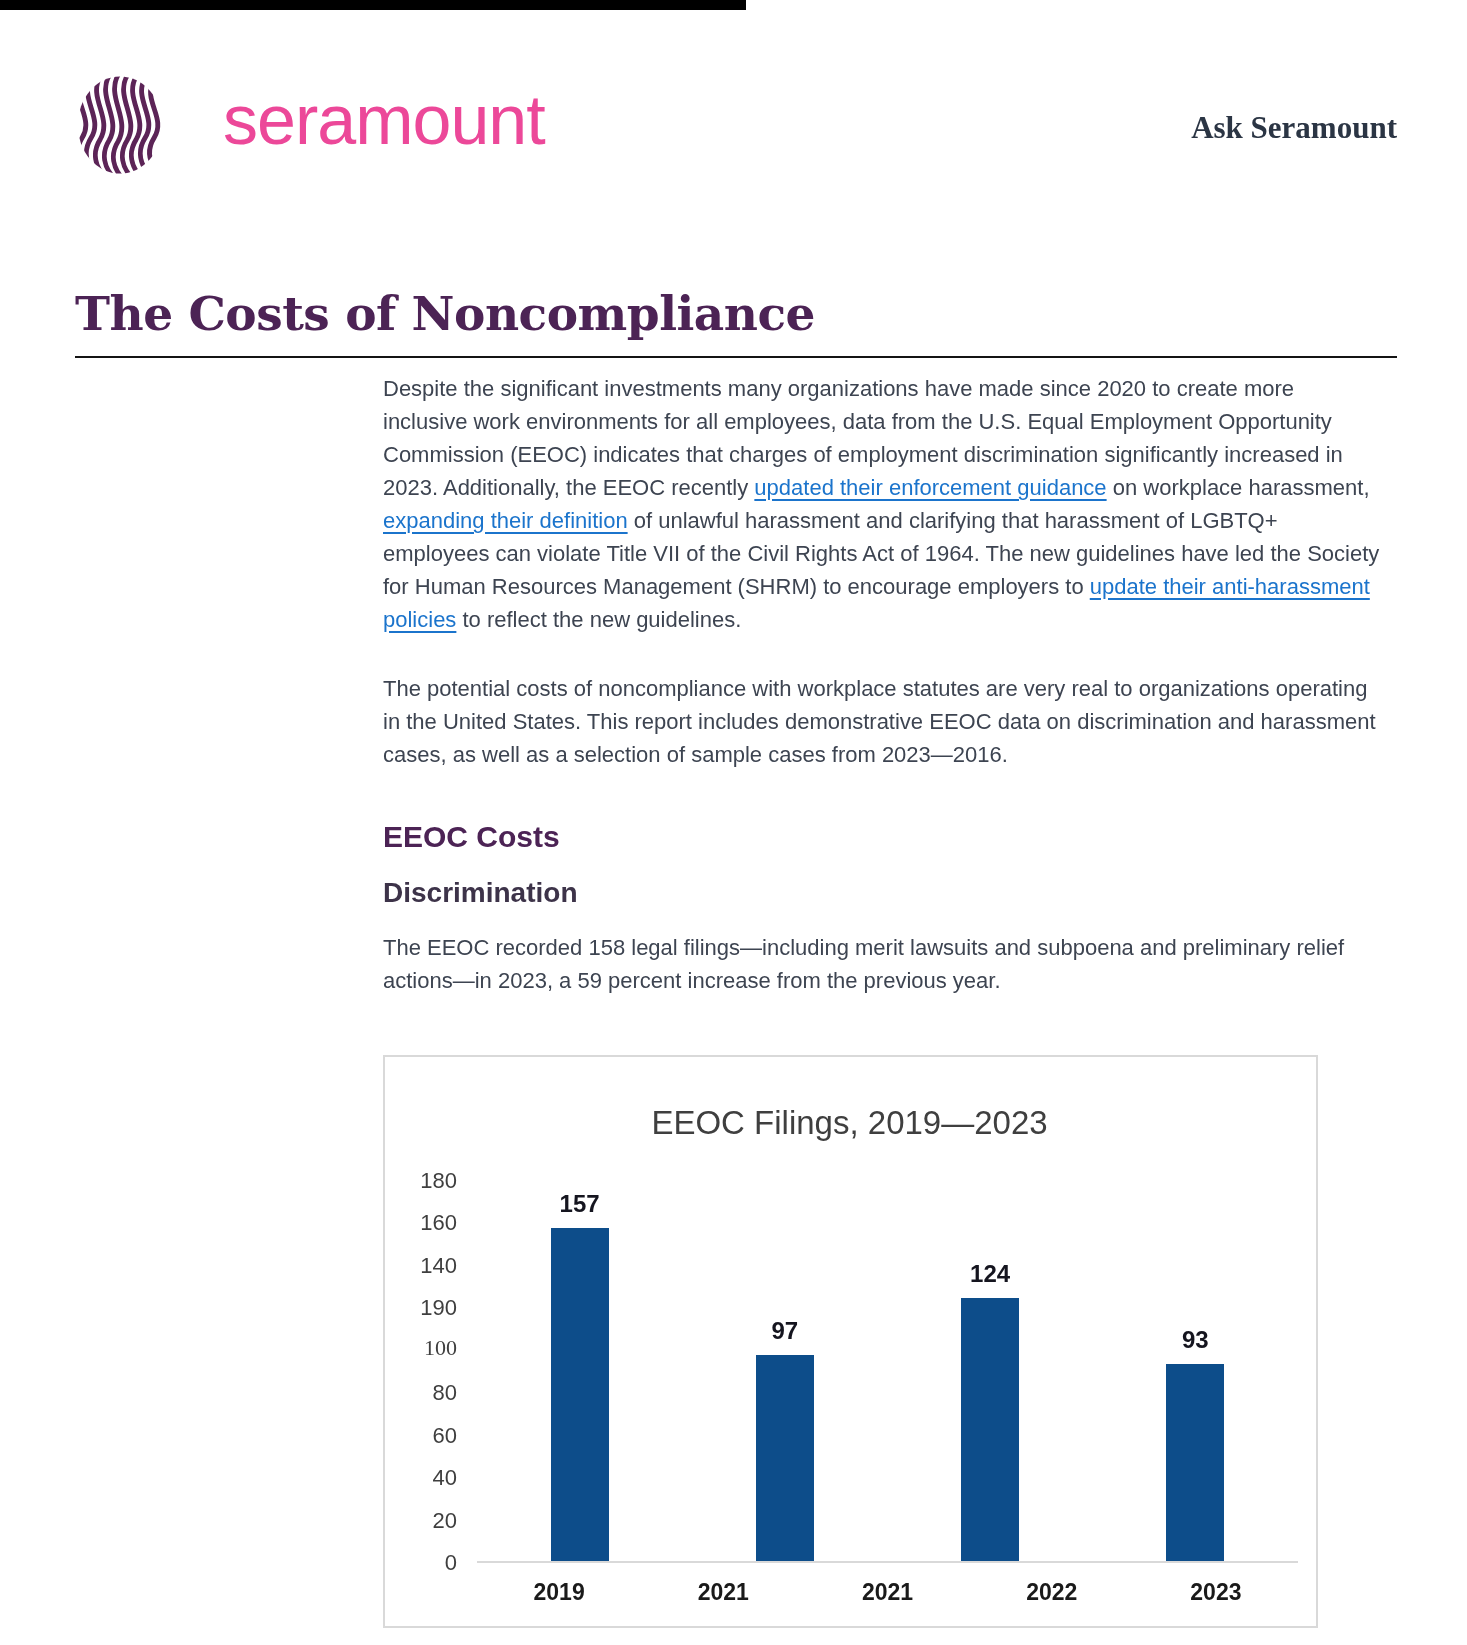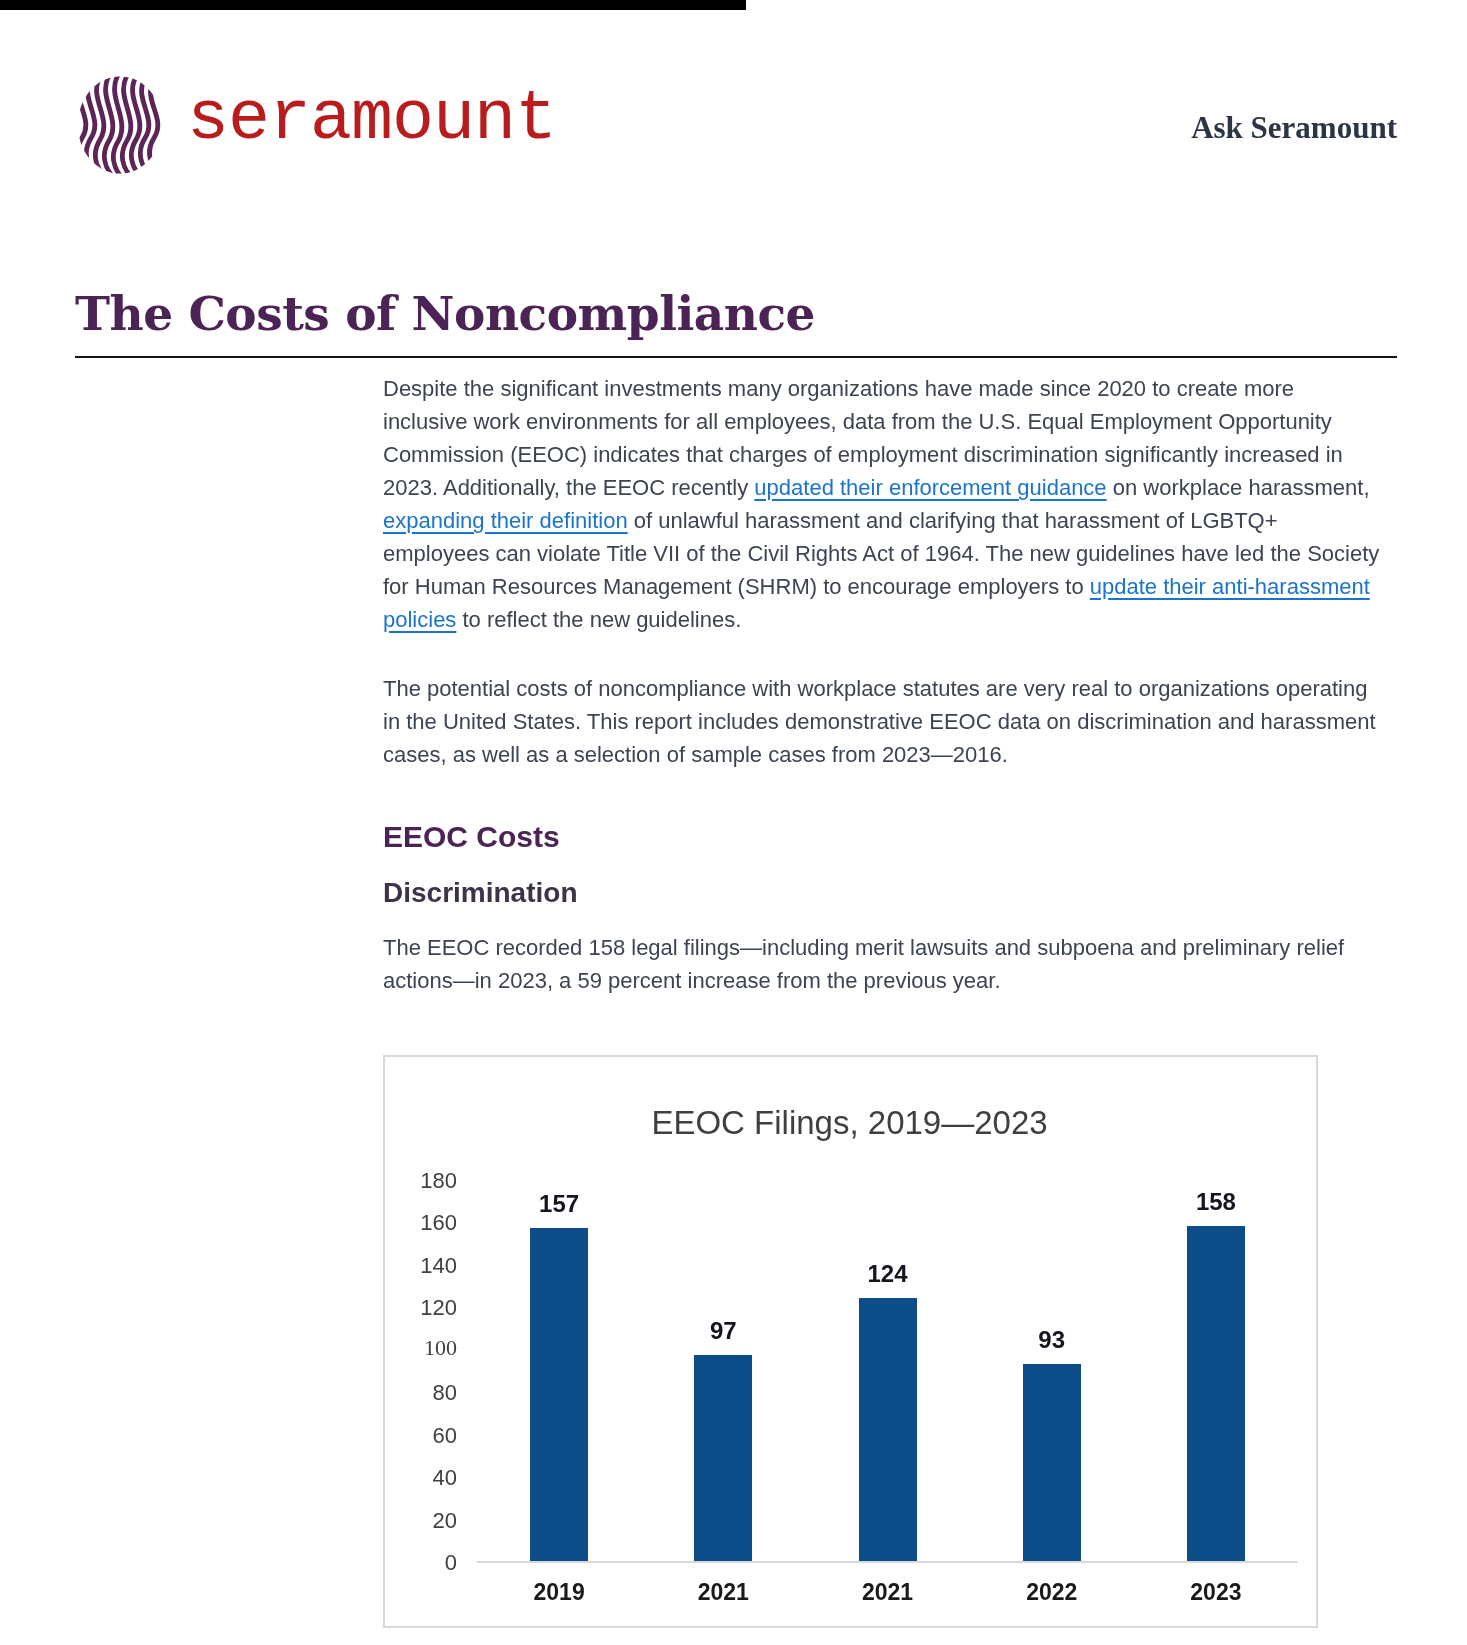--- a/index.html
+++ b/index.html
@@ -26,26 +26,27 @@
   .header {
     display: flex;
     justify-content: space-between;
     align-items: center;
     padding-top: 72px;
     height: 178px;
   }
   .brand { display: flex; align-items: center; gap: 22px; }
   .brand-mark { width: 90px; height: 102px; flex: 0 0 auto; }
   .brand-name {
-    font-family: Liberation Mono, monospace;
+    font-family: Liberation Sans, sans-serif;
     font-size: 70px;
-    color: #b91c1c;
+    color: #ec4899;
     letter-spacing: -1px;
     line-height: 1;
     padding-bottom: 10px;
+    margin-left: 36px;
   }
   .ask-link {
     font-family: Liberation Serif, serif;
     font-weight: bold;
     font-size: 31px;
     color: #2b3544;
     text-decoration: none;
     margin-top: 6px;
     text-align: center;
   }
@@ -218,21 +219,21 @@
     <figure class="chart-figure">
       <div class="chart-title">EEOC Filings, 2019—2023</div>
       <div class="chart-body">
         <div class="chart-y-axis">
             <span class="ytick" style="bottom: -11px;">0</span>
             <span class="ytick" style="bottom: 31.4444px;">20</span>
             <span class="ytick" style="bottom: 73.8889px;">40</span>
             <span class="ytick" style="bottom: 116.333px;">60</span>
             <span class="ytick" style="bottom: 158.778px;">80</span>
             <span class="ytick" style="bottom: 204px; font-family: Liberation Serif, serif;">100</span>
-            <span class="ytick" style="bottom: 243.667px;">120</span>
+            <span class="ytick" style="bottom: 243.667px;">190</span>
             <span class="ytick" style="bottom: 286.111px;">140</span>
             <span class="ytick" style="bottom: 328.556px;">160</span>
             <span class="ytick" style="bottom: 371px;">180</span>
           </div>
         <div class="plot-col">
           <div class="chart-plot">
               <div class="slot">
                 <div class="bar" style="height: 333.189px; background: rgb(13, 77, 138);"></div>
                 <div class="val" style="bottom: 345.189px;">157</div>
               </div>
@@ -240,24 +241,20 @@
                 <div class="bar" style="height: 205.856px; background: rgb(13, 77, 138);"></div>
                 <div class="val" style="bottom: 217.856px;">97</div>
               </div>
               <div class="slot">
                 <div class="bar" style="height: 263.156px; background: rgb(13, 77, 138);"></div>
                 <div class="val" style="bottom: 275.156px;">124</div>
               </div>
               <div class="slot">
                 <div class="bar" style="height: 197.367px; background: rgb(13, 77, 138);"></div>
                 <div class="val" style="bottom: 209.367px;">93</div>
-              </div>
-              <div class="slot">
-                <div class="bar" style="height: 335.311px; background: rgb(13, 77, 138);"></div>
-                <div class="val" style="bottom: 347.311px;">158</div>
               </div>
             </div>
           <div class="chart-x-labels">
               <div class="xlab">2019</div>
               <div class="xlab">2021</div>
               <div class="xlab">2021</div>
               <div class="xlab">2022</div>
               <div class="xlab">2023</div>
             </div>
         </div>

